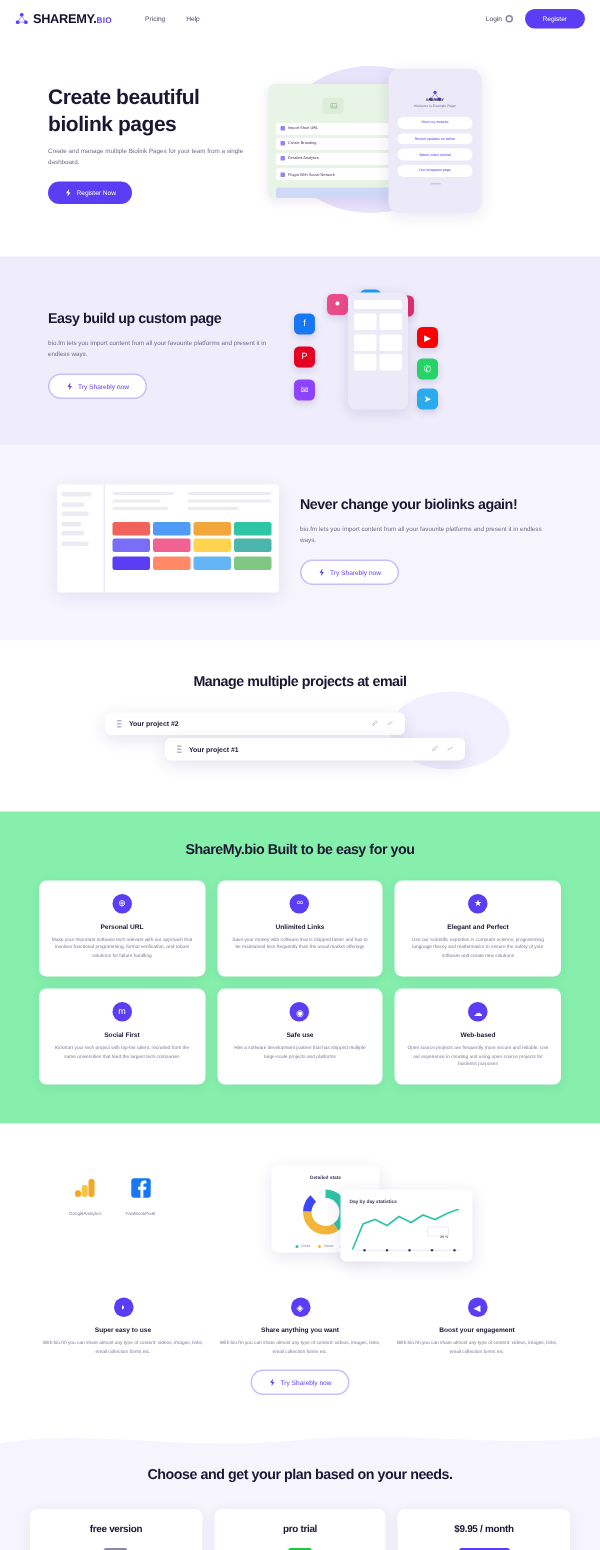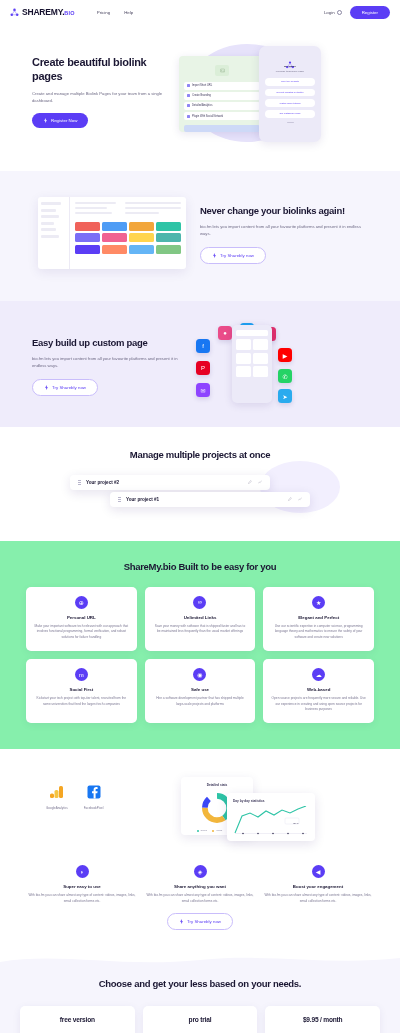--- a/index.html
+++ b/index.html
@@ -28,21 +28,21 @@
   .header-right { margin-left:auto; display:flex; align-items:center; gap:8px; }
   .login { font-size:4.4px; color:#4a4661; display:flex; align-items:center; gap:2px; }
   .dot-globe { width:5px;height:5px;border-radius:50%;border:0.6px solid #8b88a3; display:inline-block;}
   .btn-register {
     background:#5b3df5; color:#fff; font-size:4.4px; border:none; border-radius:20px;
     padding:4px 12px; cursor:pointer;
   }
 
   
   .sec { position:relative; width:400px; }
-  .h1 { font-size:11px; font-weight:bold; line-height:1.25; letter-spacing:-0.3px; }
+  .h1 { font-size:14px; font-weight:bold; line-height:1.25; letter-spacing:-0.3px; }
   .h2 { font-size:9.5px; font-weight:bold; line-height:1.25; letter-spacing:-0.3px; }
   .body-copy { font-size:4.2px; line-height:1.75; color:#6e6a85; margin-top:6px; }
   .btn-pill-solid {
     display:inline-flex; align-items:center; gap:3px; background:#5b3df5; color:#fff;
     font-size:4.4px; border:none; border-radius:20px; padding:5px 11px; cursor:pointer; margin-top:9px;
   }
   .btn-pill-outline {
     display:inline-flex; align-items:center; gap:3px; background:#fff; color:#5b3df5;
     font-size:4.4px; border:0.7px solid #c9bdfb; border-radius:20px; padding:5px 11px; cursor:pointer; margin-top:9px;
   }
@@ -268,20 +268,57 @@
               <path d="M6 3 L3 6.8 M6 3 L9 6.8 M3.2 7.6 H8.8" stroke="#8e7bf8" stroke-width="0.6" fill="none"></path>
             </svg>
         </div>
         <div class="phone-name">SHAREMY</div>
         <div class="phone-sub">Welcome to Example Page!</div>
         <div class="phone-btn">Meet my website</div>
         <div class="phone-btn">Recent updates on twitter</div>
         <div class="phone-btn">Watch video tutorial</div>
         <div class="phone-btn">Our instagram page</div>
         <div class="phone-home"></div>
+      </div>
+    </div>
+  </div>
+
+  <div class="sec sec3">
+    <div class="sec3-left">
+      <div class="h2">Easy build up custom page</div>
+      <div class="body-copy">bio.fm lets you import content from all your favourite platforms and present it in endless ways.</div>
+      <button class="btn-pill-outline">
+        <svg class="ico-sm" viewBox="0 0 10 10">
+            <path d="M6 0 L2 5.5 H4.6 L4 10 L8 4.5 H5.4 Z" fill="#5b3df5"></path>
+          </svg>
+        <span>Try Sharebly now</span>
+      </button>
+    </div>
+    <div class="sec3-right">
+      <div id="socials-holder">
+          <div class="soc" style="background: rgb(24, 119, 242); left: 6px; top: 16px;">f</div>
+          <div class="soc" style="background: rgb(230, 0, 35); left: 6px; top: 38px;">P</div>
+          <div class="soc" style="background: rgb(142, 68, 255); left: 6px; top: 60px;">✉</div>
+          <div class="soc" style="background: rgb(234, 76, 137); left: 28px; top: 3px;">●</div>
+          <div class="soc" style="background: rgb(29, 161, 242); left: 50px; top: 0px;">t</div>
+          <div class="soc" style="background: rgb(225, 48, 108); left: 72px; top: 4px;">◉</div>
+          <div class="soc" style="background: rgb(255, 0, 0); left: 88px; top: 25px;">▶</div>
+          <div class="soc" style="background: rgb(37, 211, 102); left: 88px; top: 46px;">✆</div>
+          <div class="soc" style="background: rgb(42, 171, 238); left: 88px; top: 66px;">➤</div>
+        </div>
+      <div class="phone2">
+        <div class="p2-head"></div>
+        <div class="p2-grid">
+          <div class="p2-cell"></div>
+          <div class="p2-cell"></div>
+          <div class="p2-cell"></div>
+          <div class="p2-cell"></div>
+          <div class="p2-cell"></div>
+          <div class="p2-cell"></div>
+        </div>
       </div>
     </div>
   </div>
 
   <div class="sec sec2">
     <div class="sec2-left">
       <div class="sec2-card">
         <div class="s2-sidebar">
           <div class="s2-sb-item w1"></div>
           <div class="s2-sb-item w2"></div>
@@ -325,60 +362,23 @@
       <div class="body-copy">bio.fm lets you import content from all your favourite platforms and present it in endless ways.</div>
       <button class="btn-pill-outline">
         <svg class="ico-sm" viewBox="0 0 10 10">
             <path d="M6 0 L2 5.5 H4.6 L4 10 L8 4.5 H5.4 Z" fill="#5b3df5"></path>
           </svg>
         <span>Try Sharebly now</span>
       </button>
     </div>
   </div>
 
-  <div class="sec sec3">
-    <div class="sec3-left">
-      <div class="h2">Easy build up custom page</div>
-      <div class="body-copy">bio.fm lets you import content from all your favourite platforms and present it in endless ways.</div>
-      <button class="btn-pill-outline">
-        <svg class="ico-sm" viewBox="0 0 10 10">
-            <path d="M6 0 L2 5.5 H4.6 L4 10 L8 4.5 H5.4 Z" fill="#5b3df5"></path>
-          </svg>
-        <span>Try Sharebly now</span>
-      </button>
-    </div>
-    <div class="sec3-right">
-      <div id="socials-holder">
-          <div class="soc" style="background: rgb(24, 119, 242); left: 6px; top: 16px;">f</div>
-          <div class="soc" style="background: rgb(230, 0, 35); left: 6px; top: 38px;">P</div>
-          <div class="soc" style="background: rgb(142, 68, 255); left: 6px; top: 60px;">✉</div>
-          <div class="soc" style="background: rgb(234, 76, 137); left: 28px; top: 3px;">●</div>
-          <div class="soc" style="background: rgb(29, 161, 242); left: 50px; top: 0px;">t</div>
-          <div class="soc" style="background: rgb(225, 48, 108); left: 72px; top: 4px;">◉</div>
-          <div class="soc" style="background: rgb(255, 0, 0); left: 88px; top: 25px;">▶</div>
-          <div class="soc" style="background: rgb(37, 211, 102); left: 88px; top: 46px;">✆</div>
-          <div class="soc" style="background: rgb(42, 171, 238); left: 88px; top: 66px;">➤</div>
-        </div>
-      <div class="phone2">
-        <div class="p2-head"></div>
-        <div class="p2-grid">
-          <div class="p2-cell"></div>
-          <div class="p2-cell"></div>
-          <div class="p2-cell"></div>
-          <div class="p2-cell"></div>
-          <div class="p2-cell"></div>
-          <div class="p2-cell"></div>
-        </div>
-      </div>
-    </div>
-  </div>
-
   <div class="sec sec4">
     <div class="blob"></div>
-    <div class="h2">Manage multiple projects at once</div>
+    <div class="h2">Manage multiple projects at email</div>
     <div class="proj-wrap">
       <div class="proj-card proj-1">
         <span class="grip">
             <i></i>
             <i></i>
             <i></i>
           </span>
         <span>Your project #2</span>
         <span class="proj-actions">
           <svg width="4" height="4" viewBox="0 0 10 10">
@@ -531,21 +531,21 @@
         <span>Try Sharebly now</span>
       </button>
     </div>
   </div>
 
   <svg class="wave" viewBox="0 0 400 16" preserveAspectRatio="none">
     <path d="M0 10 C 60 0, 120 16, 200 8 C 270 1, 330 14, 400 6 L400 16 L0 16 Z" fill="#f6f5fd"></path>
   </svg>
 
   <div class="sec sec7">
-    <div class="h2">Choose and get your less based on your needs.</div>
+    <div class="h2">Choose and get your plan based on your needs.</div>
     <div class="pgrid" id="pricing-grid">
         <div class="pcard"><div class="pname">free version</div><div class="pbadge" style="background: rgb(139, 136, 163);">free</div></div>
         <div class="pcard"><div class="pname">pro trial</div><div class="pbadge" style="background: rgb(34, 196, 60);">free</div></div>
         <div class="pcard"><div class="pname">$9.95 / month</div><div class="pbadge" style="background: rgb(91, 61, 245);">multi accounts</div></div>
       </div>
   </div>
 
 </div>
 
 </body></html>

